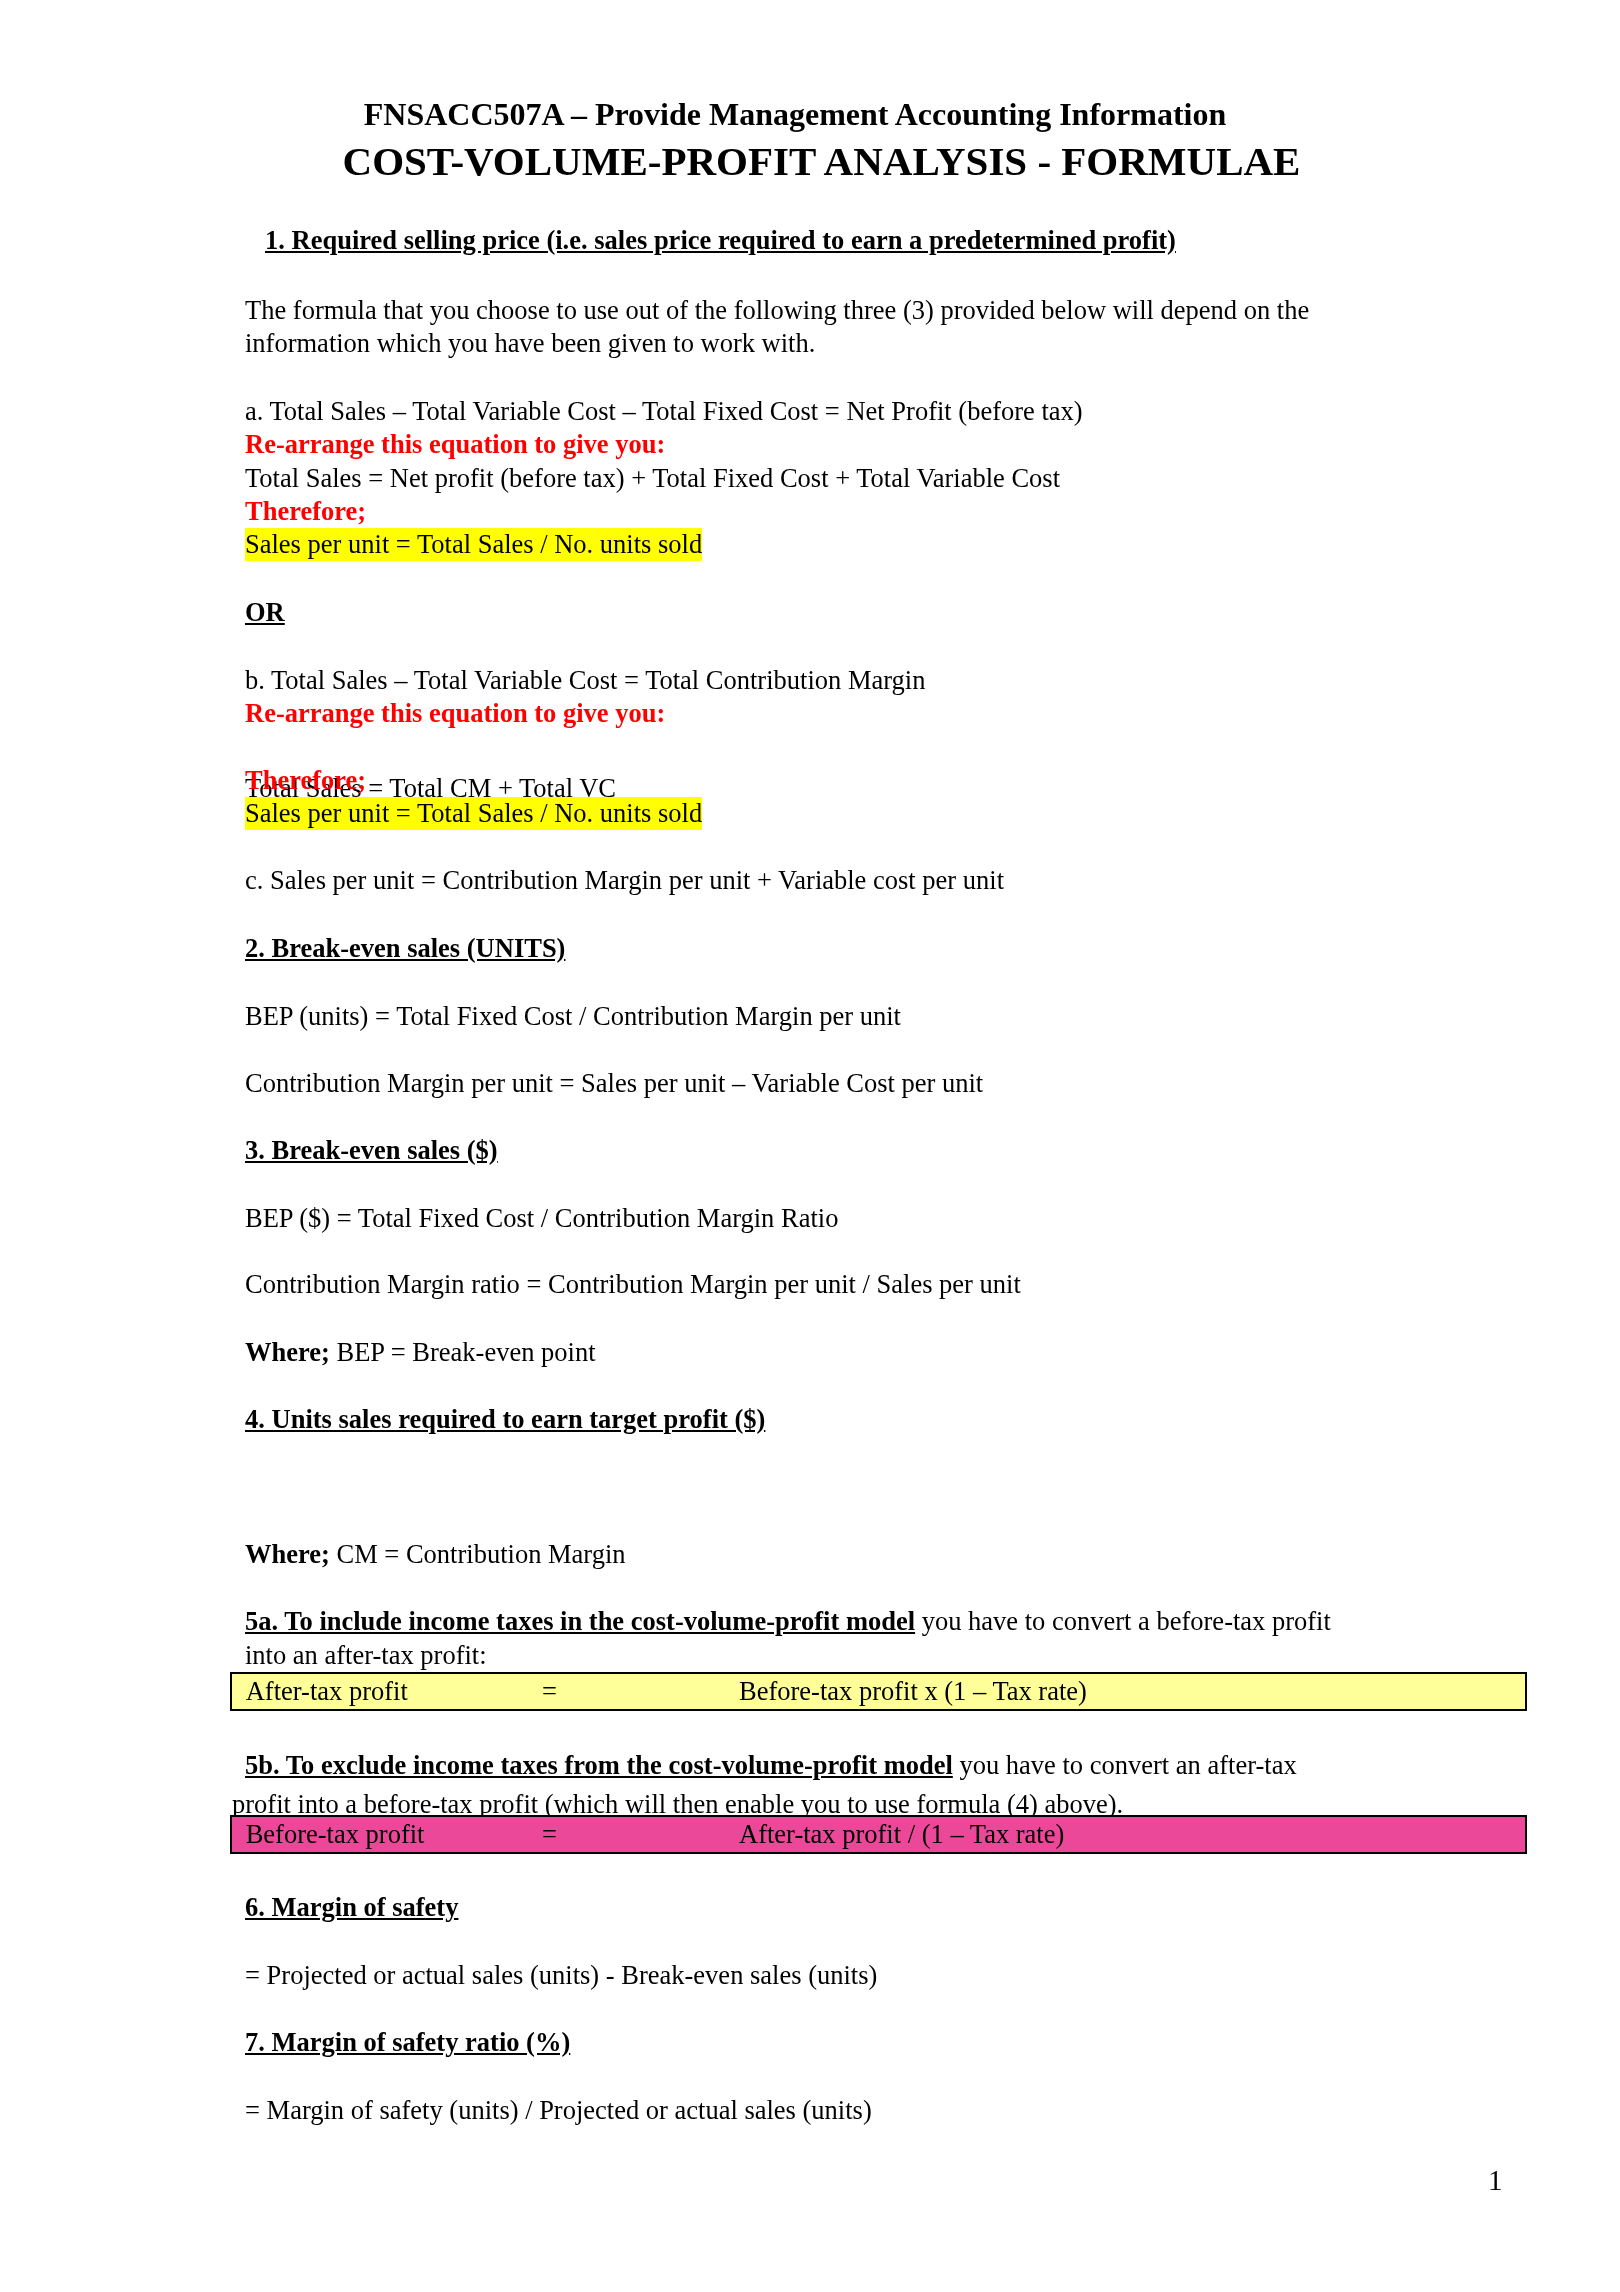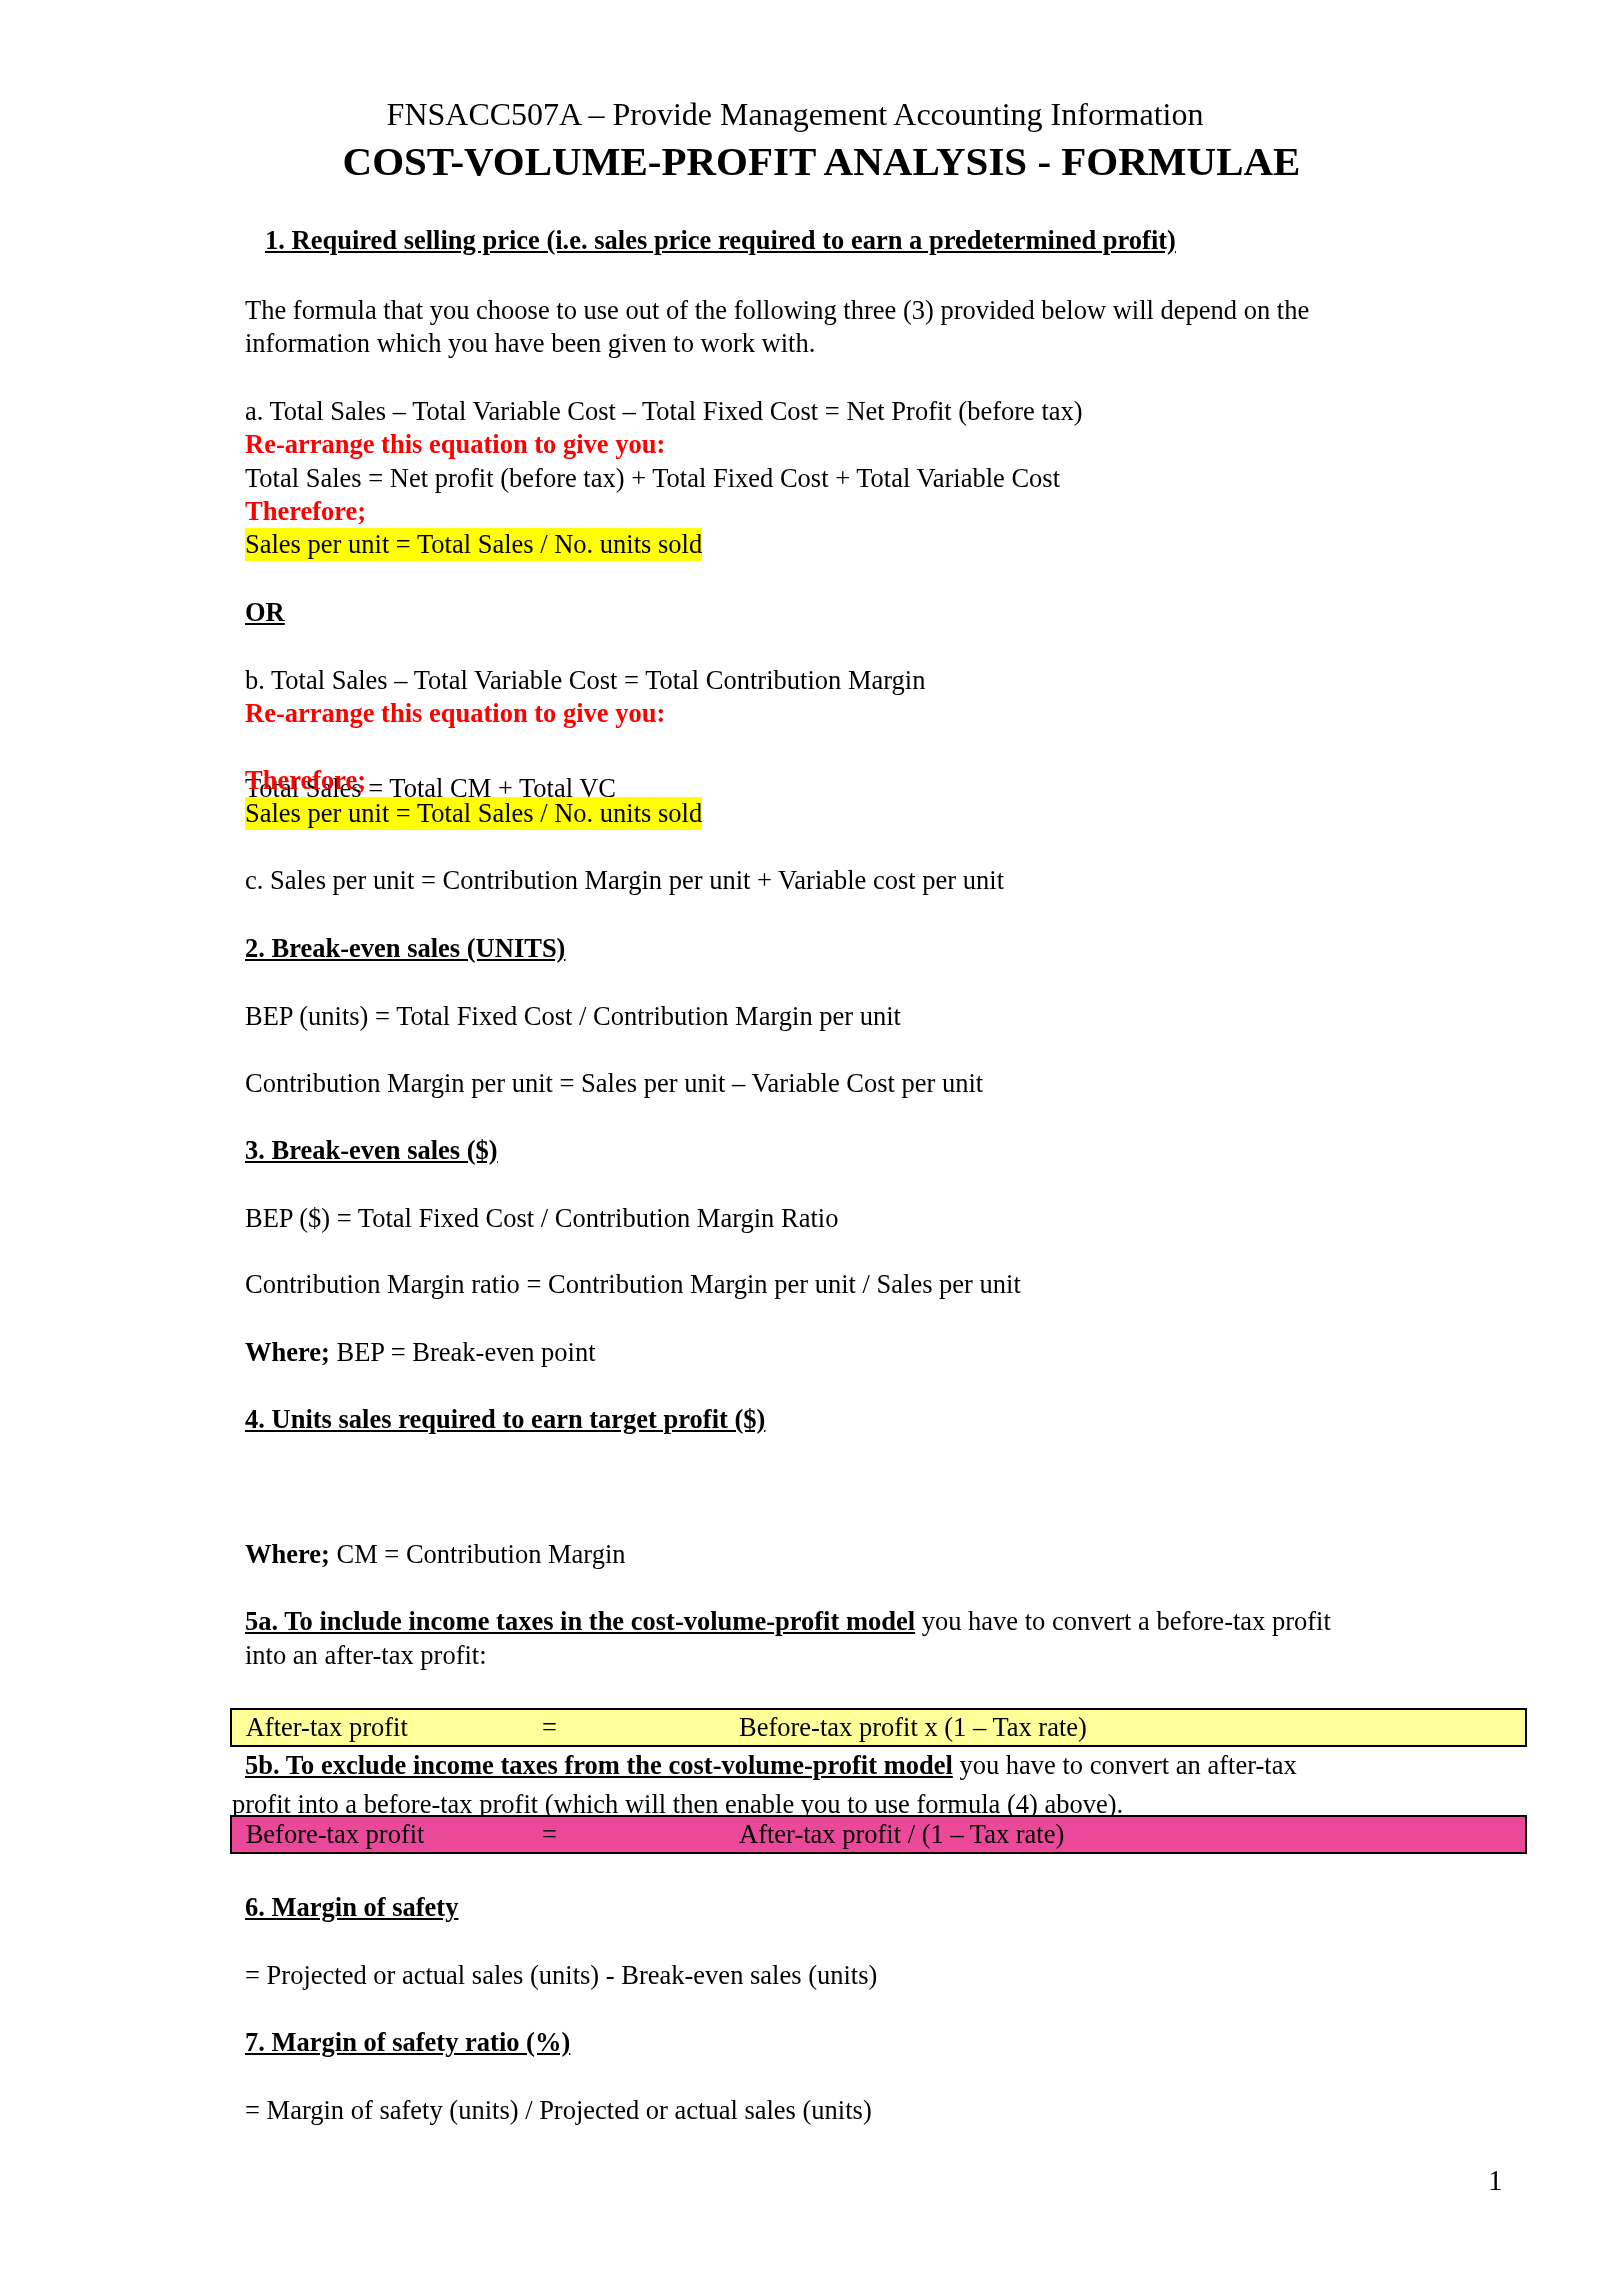--- a/index.html
+++ b/index.html
@@ -4,32 +4,32 @@
 <style>
   html, body { margin: 0; padding: 0; background: #ffffff; }
   body {
     width: 1620px; height: 2293px; position: relative; overflow: hidden;
     font-family: "Liberation Serif", "DejaVu Serif", serif;
     color: #000;
   }
   .page { position: absolute; left: 0; top: 0; width: 1620px; height: 2293px; }
   .abs { position: absolute; white-space: nowrap; }
   .t { font-size: 26.5px; line-height: 33px; }
-  .title1 { font-size: 32px; font-weight: normal; left: 0; width: 1453px; text-align: center; top: 96px; padding-left: 137px; box-sizing: border-box; }
+  .title1 { font-size: 32px; font-weight: bold; left: 0; width: 1453px; text-align: center; top: 96px; padding-left: 137px; box-sizing: border-box; }
   .title2 { font-size: 41px; font-weight: bold; left: 0; width: 1506px; text-align: center; top: 137px; padding-left: 137px; box-sizing: border-box; }
   .h { font-weight: bold; text-decoration: underline; font-size: 26.5px; }
   .red { color: #ff0000; font-weight: bold; }
   .hl { background: #ffff00; }
   .b { font-weight: bold; }
   .box {
     position: absolute; left: 230px; width: 1297px; height: 39px;
     border: 2px solid #000; box-sizing: border-box;
     font-size: 26.5px; line-height: 35px;
   }
-  .box.yellow { background: #ffff99; margin-top: 36px; }
+  .box.yellow { background: #ffff99; }
   .box.cyan { background: #ec4899; }
   .box span { position: absolute; top: 0; }
   .pagenum { font-size: 29px; left: 1488px; top: 2164px; }
 </style>
 </head>
 <body>
 
 <div class="page">
 
   <div class="abs title1">FNSACC507A – Provide Management Accounting Information</div>

